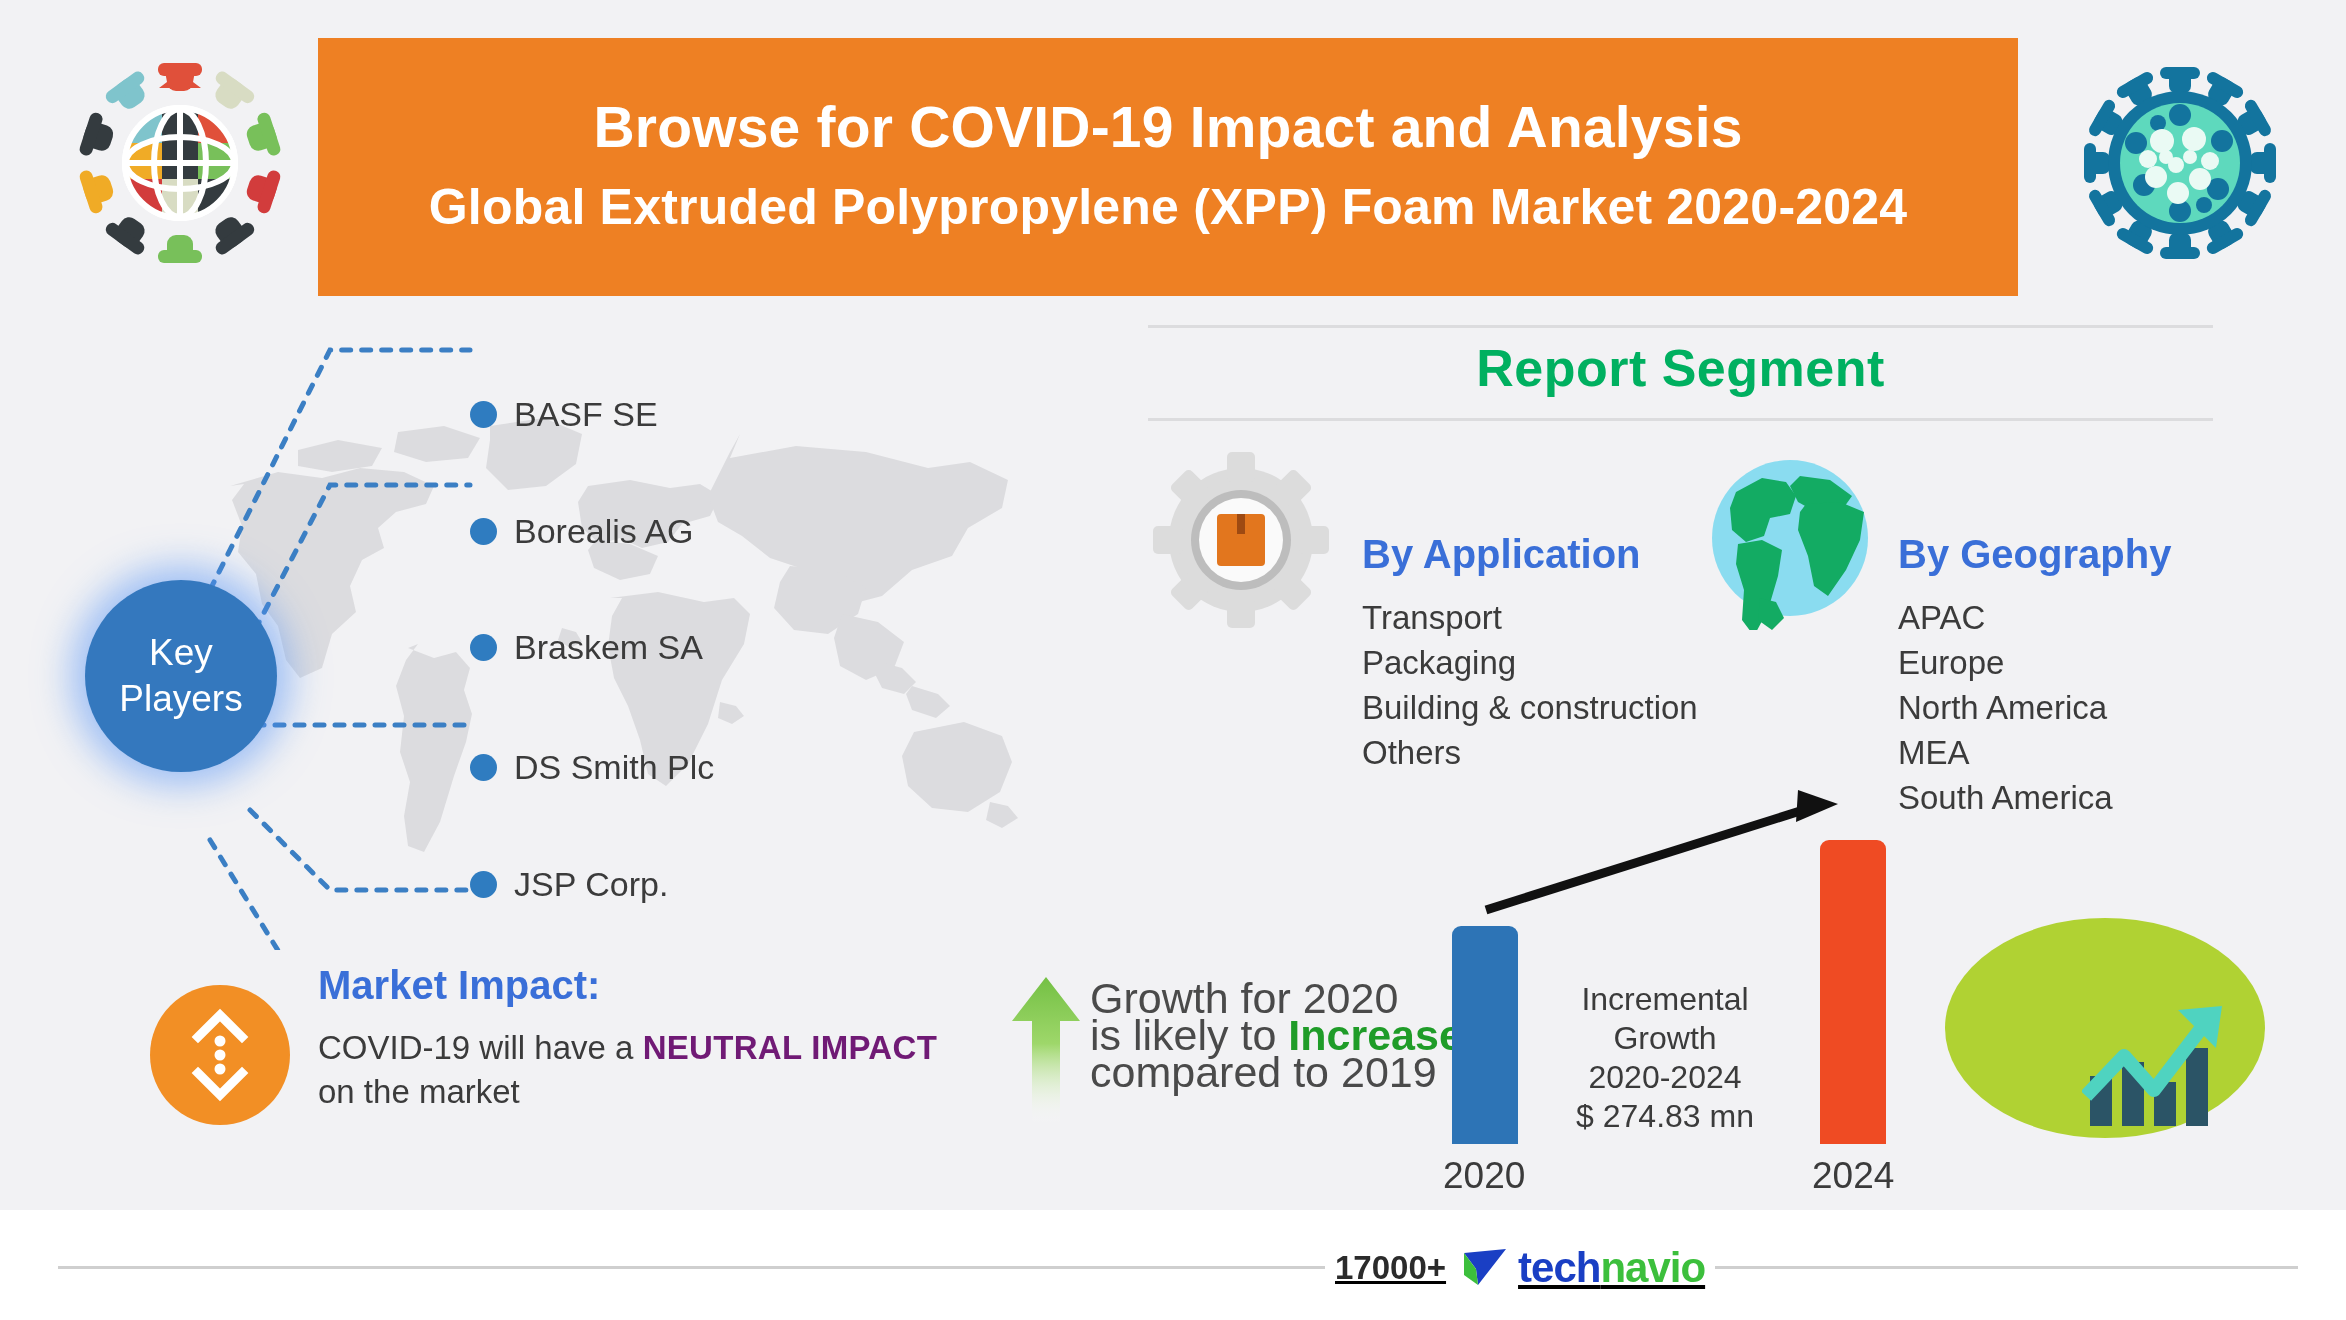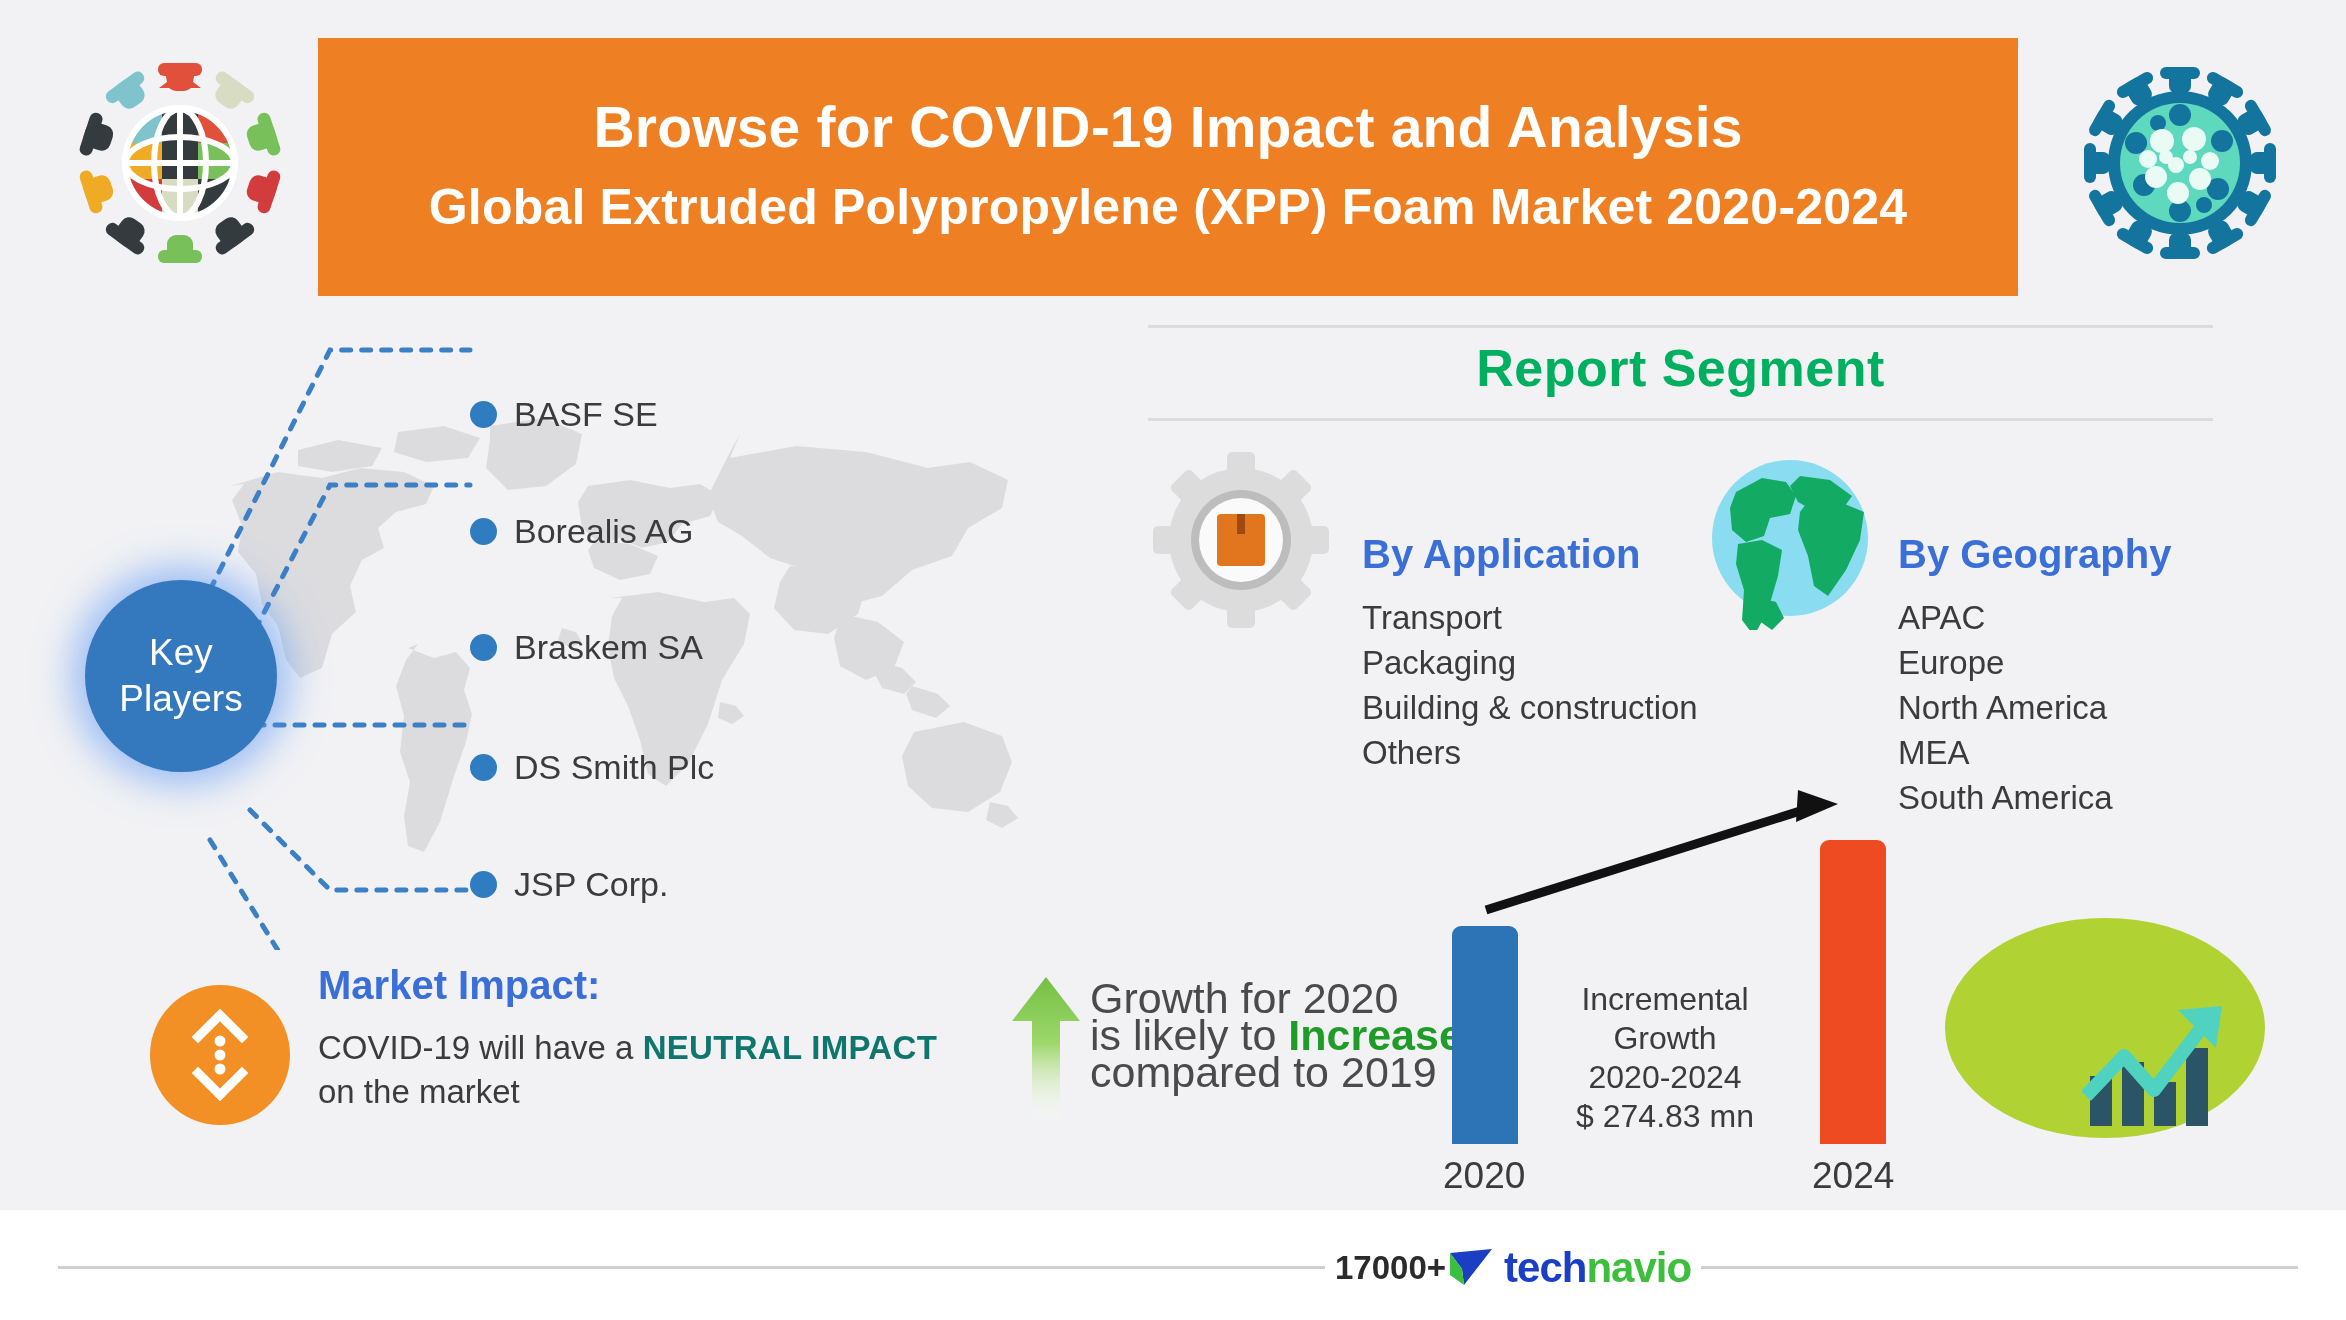--- a/index.html
+++ b/index.html
@@ -64,21 +64,21 @@
   .seg-geo{left:1898px;top:495px;}
 
   
   .mi-circle{
     position:absolute;left:150px;top:985px;width:140px;height:140px;border-radius:50%;
     background:#f28f25;
   }
   .mi-wrap{position:absolute;left:318px;top:931px;margin-top:32px;}
   .mi-title{font-size:40px;font-weight:bold;color:#3a6fd8;margin-bottom:18px;}
   .mi-text{font-size:33px;color:#3b3b3b;line-height:44px;}
-  .mi-strong{color:#0f766e;font-weight:bold;letter-spacing:.3px;}
+  .mi-strong{color:#701a75;font-weight:bold;letter-spacing:.3px;}
 
   
   .growth-arrow{position:absolute;left:1010px;top:975px;width:72px;height:150px;}
   .growth-text{position:absolute;left:1090px;top:980px;font-size:43px;color:#4a4a4a;line-height:37px;}
   .growth-inc{color:#1f9c28;font-weight:bold;}
 
   
   .bar{position:absolute;border-radius:9px 9px 0 0;}
   .bar-2020{background:#2d74b6;}
   .bar-2024{background:#ef4b23;}
@@ -97,22 +97,22 @@
   .cagr-txt{
     position:absolute;left:1945px;top:940px;width:320px;text-align:center;
     color:#3c3c3c;font-size:41px;font-weight:bold;line-height:54px;
   }
   .cagr-chart{position:absolute;left:2082px;top:1000px;width:146px;height:130px;}
 
   
   .footer{position:absolute;left:0;top:1210px;width:2346px;height:110px;background:#ffffff;}
   .footer-rule{position:absolute;left:58px;top:1266px;width:2240px;height:3px;background:#cfcfcf;}
   .footer-inner{
-    position:absolute;left:1325px;top:1240px;display:flex;align-items:center;gap:0;
-    background:#ffffff;padding:4px 10px;
+    position:absolute;left:1325px;top:1240px;display:flex;align-items:center;gap:14px;
+    background:#ffffff;padding:4px 10px;text-decoration:underline;
   }
   .footer-count{font-size:33px;font-weight:bold;color:#2b2b2b;}
   .footer-text{font-size:31px;color:#4a4a4a;}
   .tn-logo{display:flex;align-items:center;gap:6px;}
   .tn-word{font-size:42px;font-weight:bold;letter-spacing:-1px;}
   .tn-tech{color:#1a3fc4;}
   .tn-navio{color:#3cbf3c;}
 </style>
 </head>
 <body>

